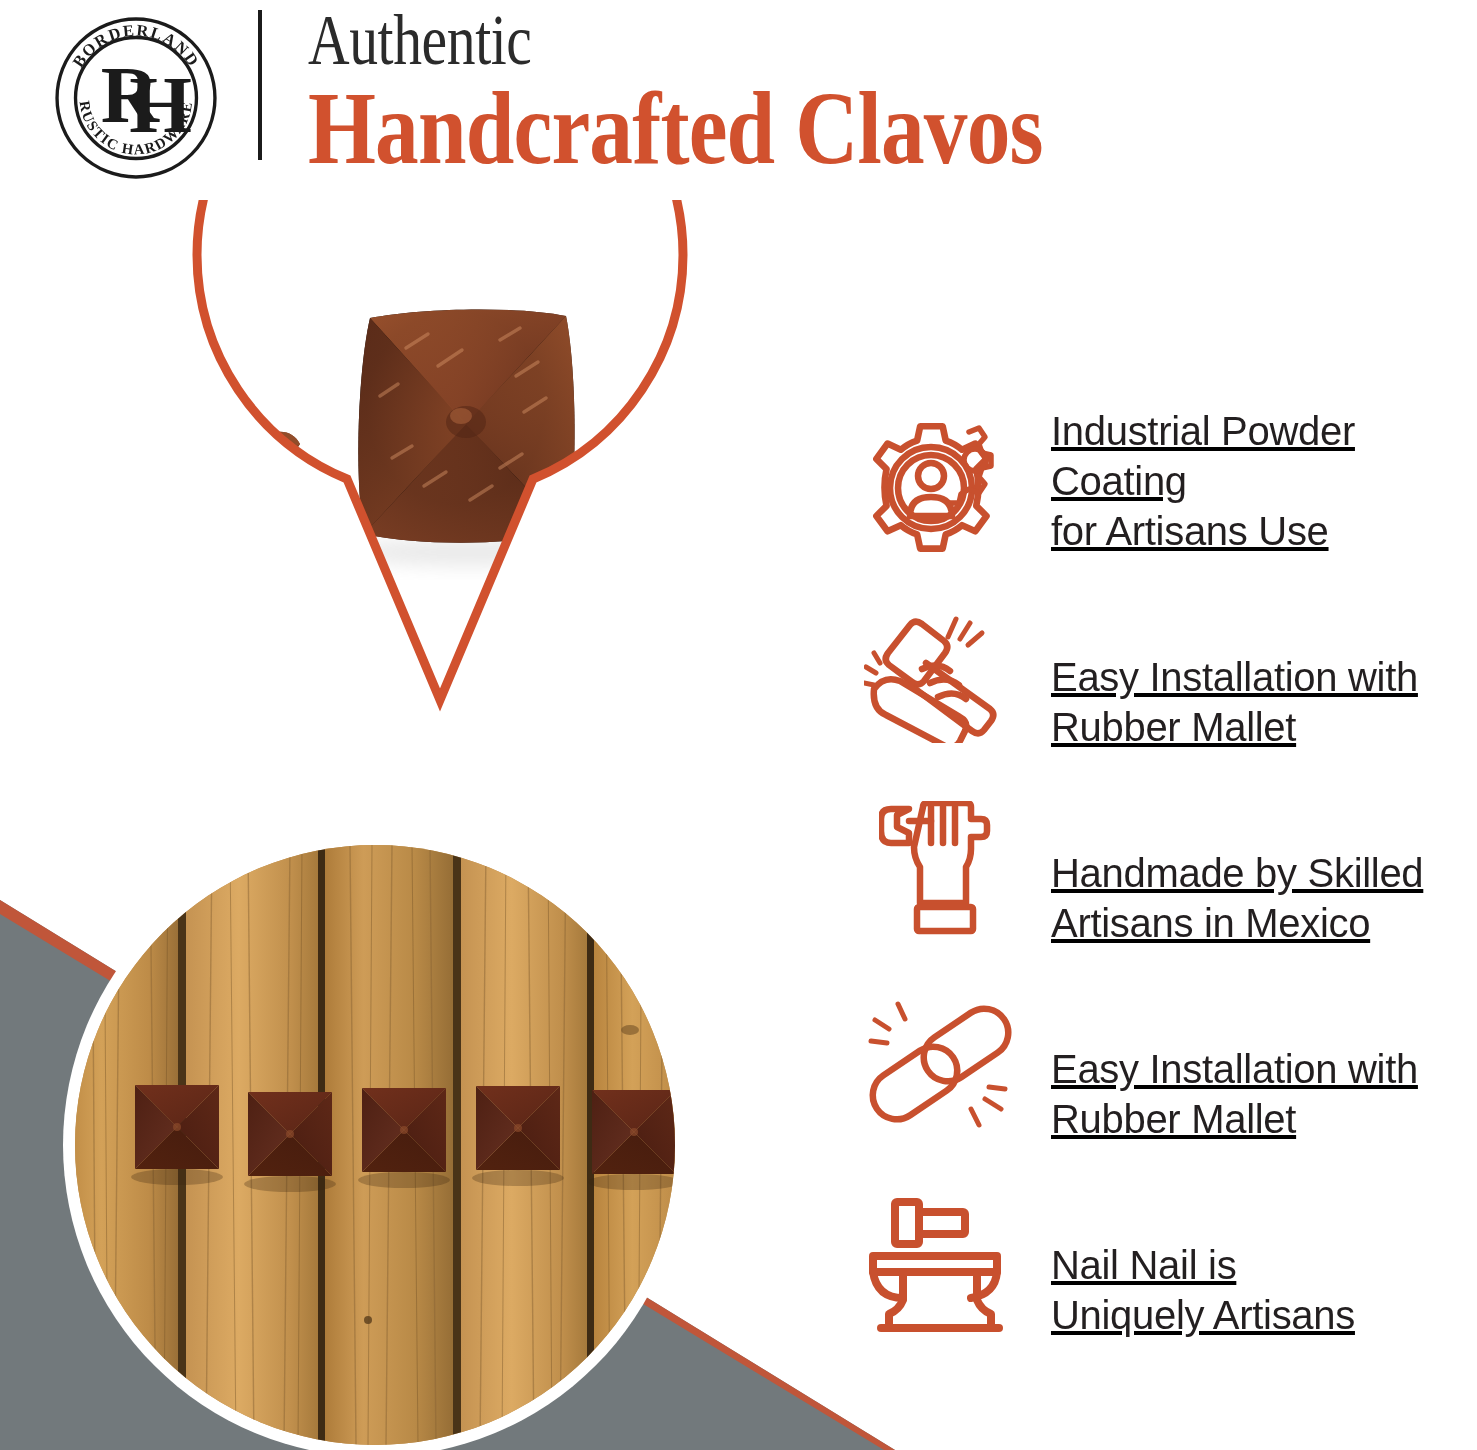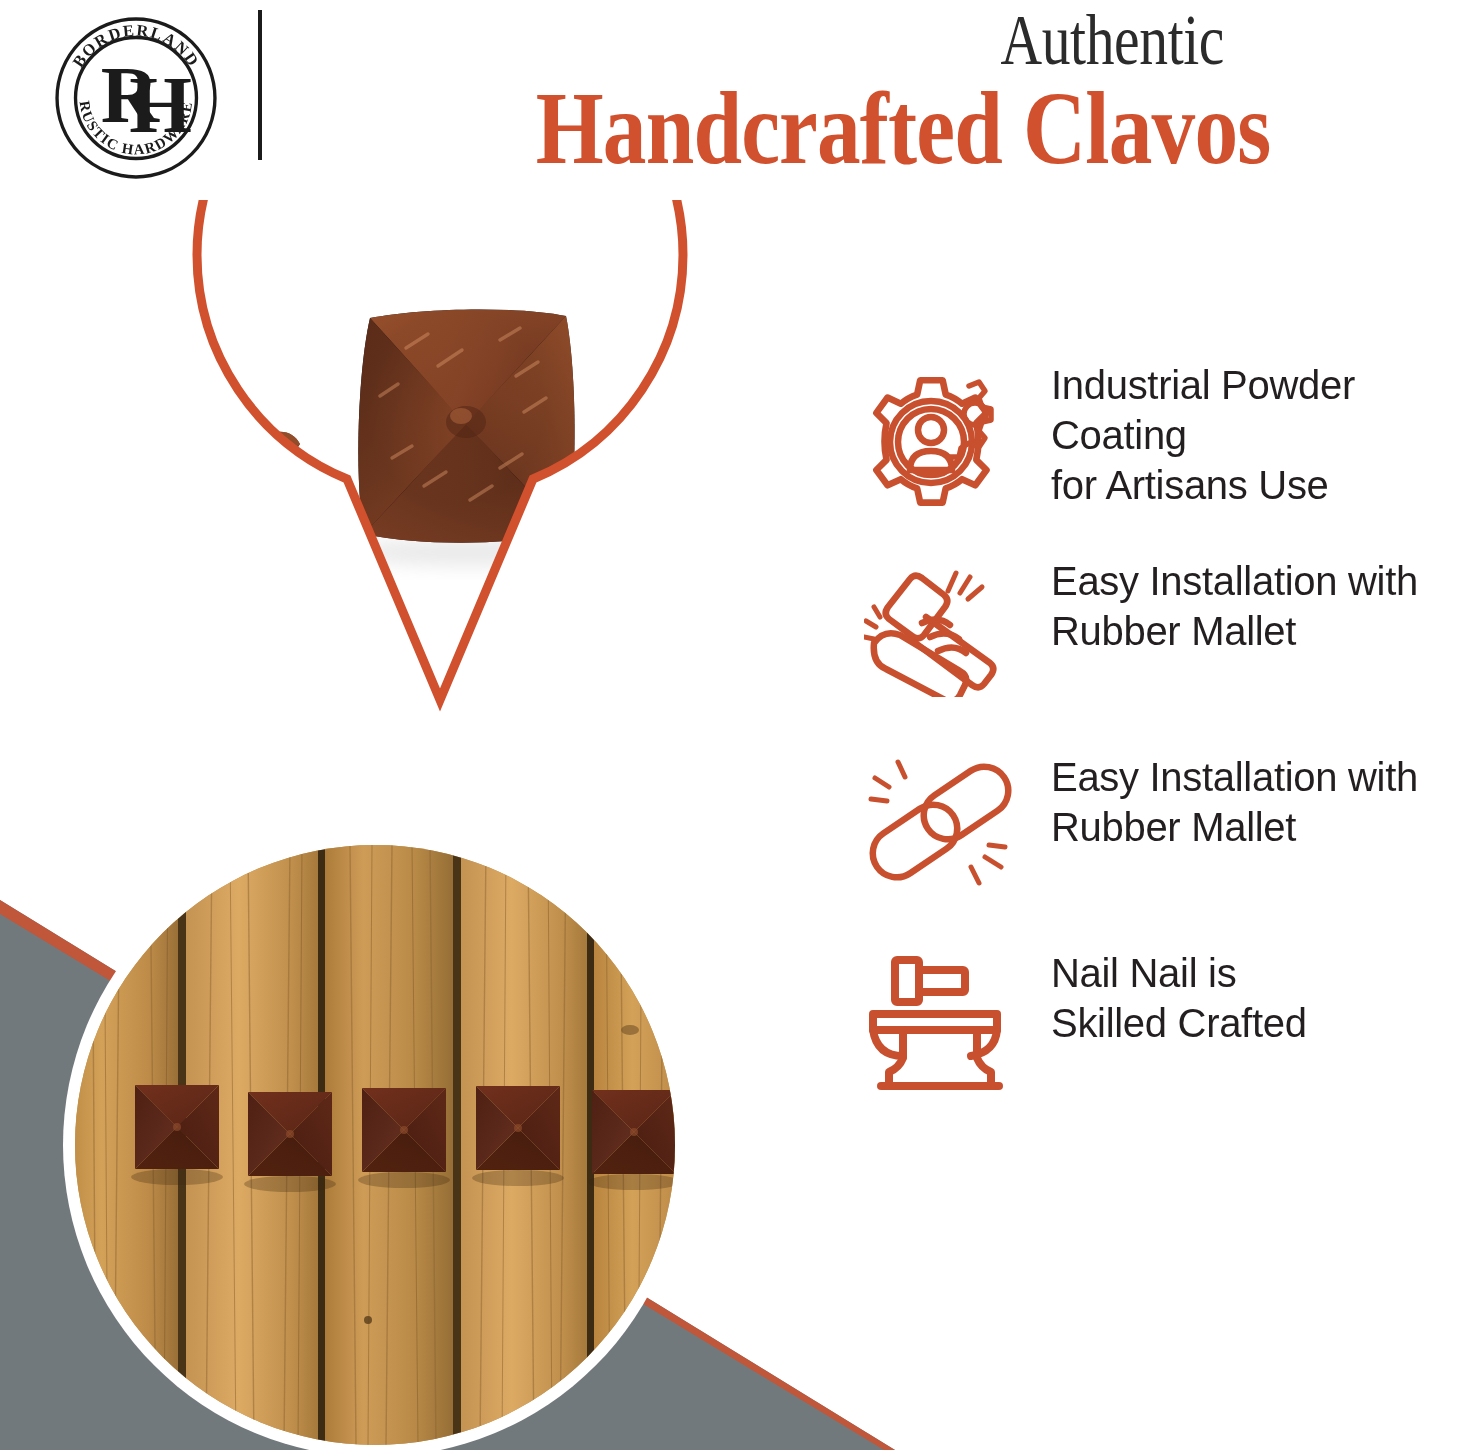--- a/index.html
+++ b/index.html
@@ -38,23 +38,22 @@
   }
   .logo-badge svg{display:block;width:168px;height:168px;}
   .divider{
     position:absolute;
     left:258px; top:10px;
     width:4px; height:150px;
     background:#1b1b1b;
   }
   .title-block{
     position:absolute;
-    left:296px; top:2px;
+    left:308px; top:2px;
     width:1160px;
-    text-align:right;
   }
   .title-sub{
     font-family:"Liberation Serif", serif;
     font-size:72px;
     line-height:76px;
     font-weight:400;
     color:#2b2b2b;
     letter-spacing:-0.5px;
     transform:scaleX(0.80);
     transform-origin:left center;
@@ -82,22 +81,23 @@
   .imagery > svg{position:absolute;left:0;top:0;display:block;}
 
   
   .features{
     position:absolute;
     left:855px; top:360px;
     width:622px;
   }
   .feature-row{
     display:flex;
-    align-items:flex-start;
+    align-items:flex-end;
     height:196px;
+    text-decoration:underline;
   }
   .feature-icon{
     flex:0 0 170px;
     width:170px; height:150px;
     display:flex;
     align-items:center;
     justify-content:center;
   }
   .feature-icon svg{display:block;}
   .feature-text{
@@ -458,20 +458,41 @@
               <path d="M16 52 L10 42"></path>
           </g>
         </svg>
       </div>
       <div class="feature-text">
         <span>Easy Installation with</span>
         <span>Rubber Mallet</span>
       </div>
     </div>
 
+    <div class="feature-row">
+      <div class="feature-icon">
+        <svg width="122" height="144" viewBox="0 0 122 144" fill="none" stroke="#C8502E" stroke-width="6.5" stroke-linejoin="round" stroke-linecap="round">
+
+          <path d="M30 8 L18 14 L18 26 L30 32 L30 42 L12 42 q-10 0 -10 -12 V18 q0 -10 10 -10 Z"></path>
+          <path d="M30 20 h22"></path>
+
+          <path d="M52 6 v36"></path>
+            <path d="M64 6 v36"></path>
+            <path d="M76 6 v36"></path>
+
+          <path d="M44 6 q0 -4 5 -4 h38 q5 0 5 4 v12 h10 q6 0 6 6 v6 q0 6 -6 6 h-10 v12 q0 10 -5 18 v36 h-46 v-36 q-6 -9 -6 -20 Z"></path>
+
+          <rect x="38" y="106" width="56" height="24" rx="2"></rect>
+        </svg>
+      </div>
+      <div class="feature-text">
+        <span>Handmade by Skilled</span>
+        <span>Artisans in Mexico</span>
+      </div>
+    </div>
 
     <div class="feature-row">
       <div class="feature-icon">
         <svg width="150" height="140" viewBox="0 0 150 140" fill="none" stroke="#C8502E" stroke-width="6.5" stroke-linejoin="round" stroke-linecap="round">
 
           <rect x="55" y="22" width="92" height="48" rx="24" transform="rotate(-34 101 46)"></rect>
 
           <rect x="4" y="60" width="92" height="48" rx="24" transform="rotate(-34 50 84)"></rect>
 
           <g stroke-width="5">
@@ -503,19 +524,19 @@
 
           <path d="M128 76 q-2 22 -26 26"></path>
 
           <path d="M34 76 v28 q-4 10 -14 14 v14 h102 v-14 q-10 -4 -14 -14 V76"></path>
 
           <path d="M12 132 h118"></path>
         </svg>
       </div>
       <div class="feature-text">
         <span>Nail Nail is</span>
-        <span>Skilled Crafted</span>
+        <span>Uniquely Artisans</span>
       </div>
     </div>
 
   </div>
 
 </div>
 
 </body></html>

